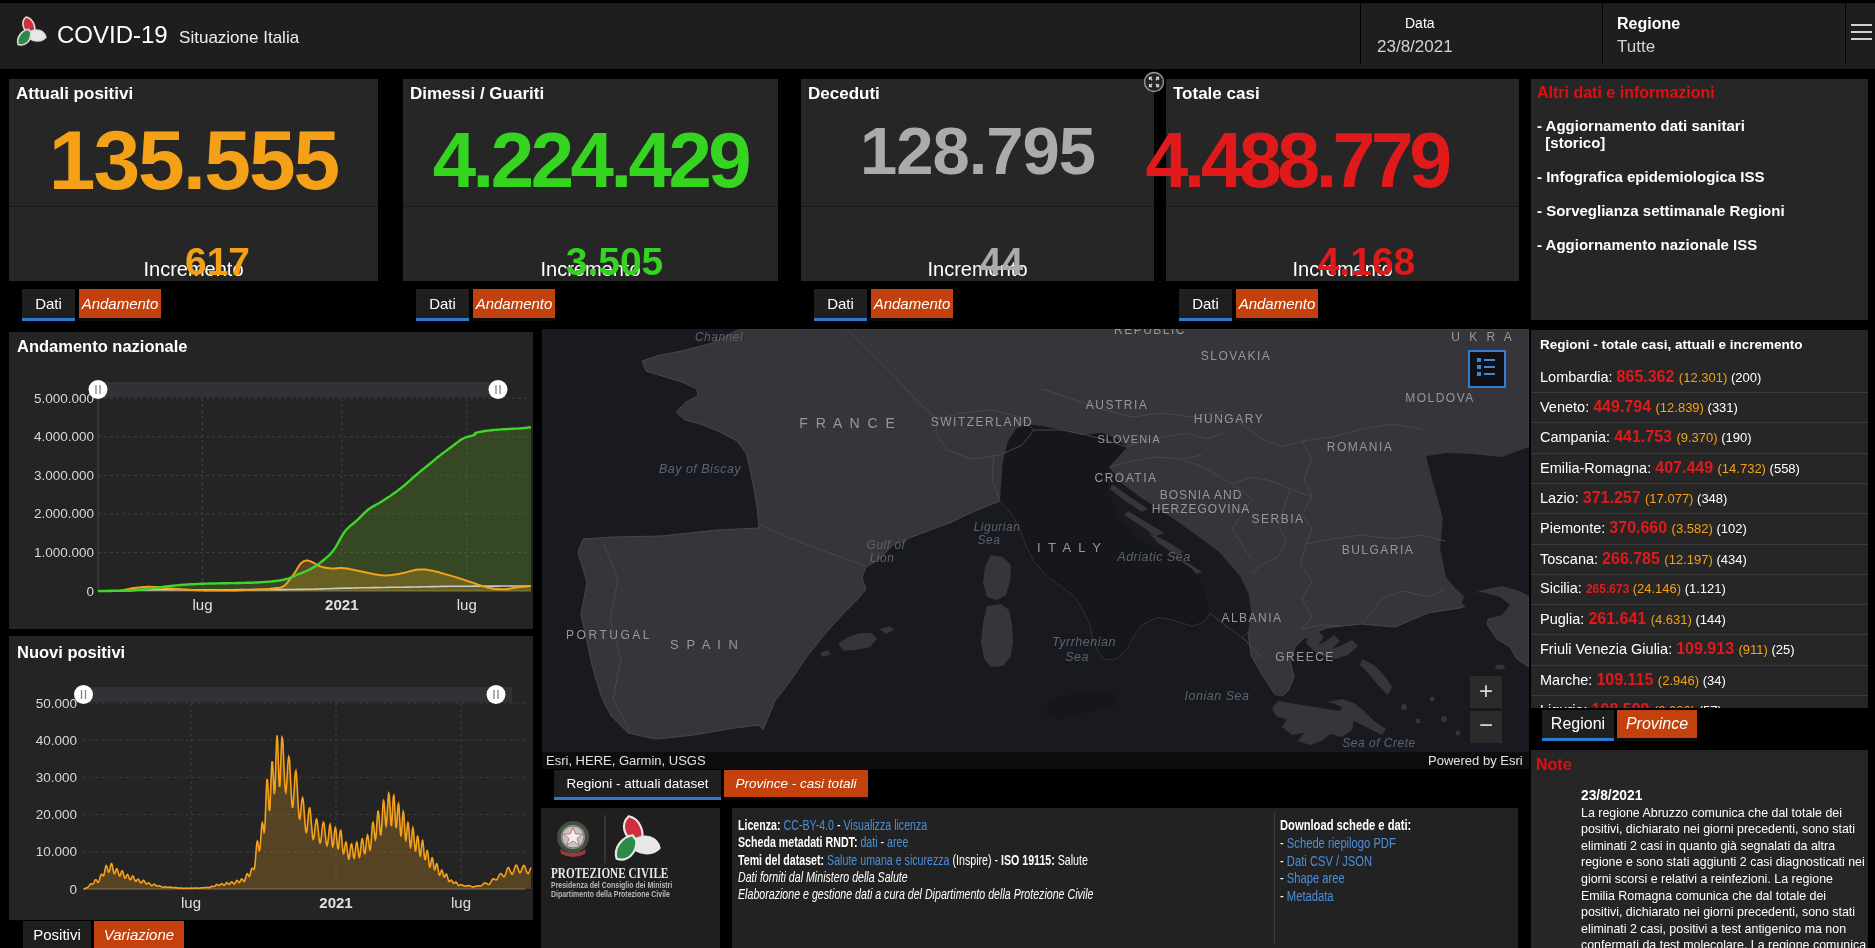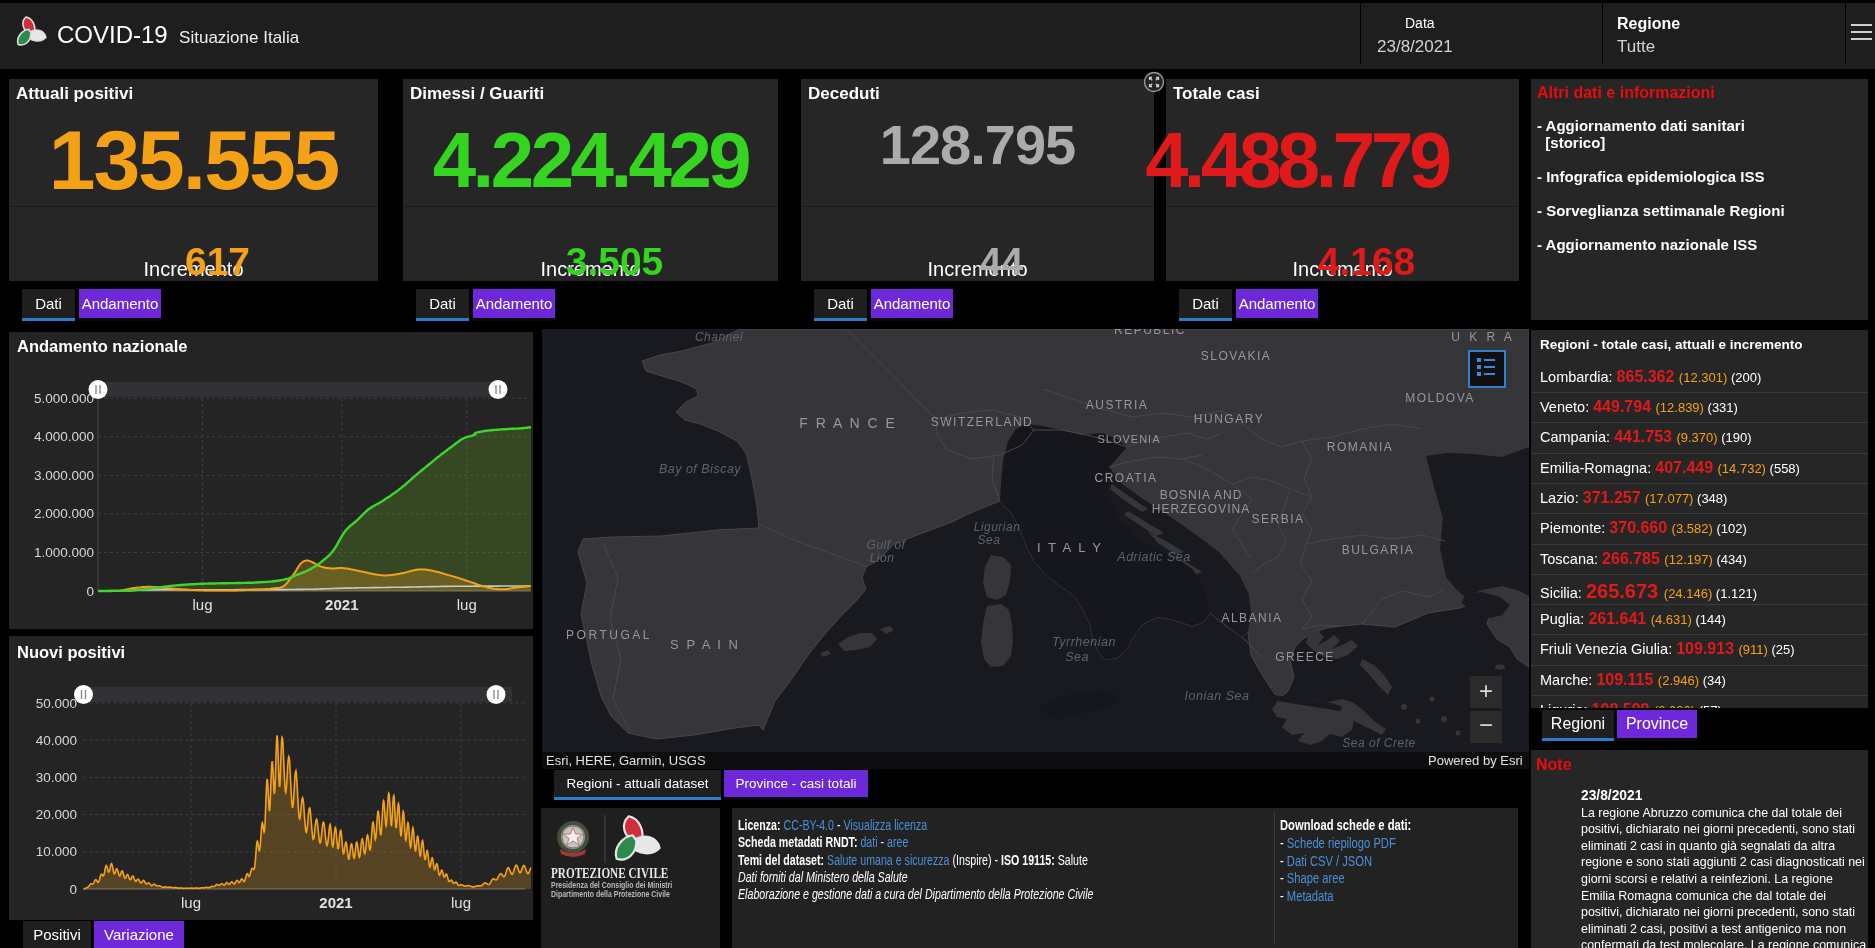--- a/index.html
+++ b/index.html
@@ -1,21 +1,21 @@
 <!DOCTYPE html>
 <html><head><meta charset="utf-8">
 <style>
 html,body{margin:0;padding:0;background:#000;}
 body{width:1875px;height:948px;position:relative;overflow:hidden;
   font-family:"Liberation Sans",sans-serif;color:#fff;}
 .abs{position:absolute;}
 .card{position:absolute;background:#262626;}
 .tab{position:absolute;font-size:15px;color:#fff;display:flex;align-items:center;justify-content:center;}
 .tab.on{background:#1f1f1f;border-bottom:3px solid #2c7ccd;}
-.tab.off{background:#6d28d9;border-bottom:3px solid #0a0a0a;}
+.tab.off{background:#c2410c;border-bottom:3px solid #0a0a0a;font-style:italic;}
 .ctitle{position:absolute;font-size:17px;font-weight:bold;color:#fff;}
 .big{position:absolute;text-align:center;font-weight:bold;letter-spacing:-1px;}
 .inc{position:absolute;text-align:center;font-size:20px;color:#fff;margin-top:43px;}
 .incv{position:absolute;text-align:center;font-size:39px;font-weight:bold;padding-left:24px;}
 .lnk{color:#4a90d9;}
 svg text{font-family:"Liberation Sans",sans-serif;}
 </style></head>
 <body>
 
 <div class="abs" style="left:0;top:0;width:1875px;height:66px;background:#1e1e1e;border-top:3px solid #000;border-bottom:2px solid #000;"></div>
@@ -52,21 +52,21 @@
 <div class="ctitle" style="left:410px;top:84px;">Dimessi / Guariti</div>
 <div class="big" style="left:403px;width:375px;top:115px;font-size:78px;letter-spacing:-3.5px;color:#35d421;">4.224.429</div>
 <div class="inc" style="left:403px;width:375px;top:215px;">Incremento</div>
 <div class="incv" style="left:403px;width:375px;top:240px;color:#35d421;">3.505</div>
 <div class="tab on" style="left:416px;top:289px;width:53px;height:29px;">Dati</div>
 <div class="tab off" style="left:473px;top:289px;width:82px;height:29px;">Andamento</div>
 
 <div class="card" style="left:801px;top:79px;width:353px;height:202px;"></div>
 <div class="abs" style="left:801px;top:206px;width:353px;height:1px;background:#191919;"></div>
 <div class="ctitle" style="left:808px;top:84px;">Deceduti</div>
-<div class="big" style="left:801px;width:353px;top:112px;font-size:56px;letter-spacing:-1px;color:#ababab;">128.795</div>
+<div class="big" style="left:801px;width:353px;top:112px;font-size:67px;letter-spacing:-1px;color:#ababab;">128.795</div>
 <div class="inc" style="left:801px;width:353px;top:215px;">Incremento</div>
 <div class="incv" style="left:801px;width:353px;top:240px;color:#ababab;">44</div>
 <div class="tab on" style="left:814px;top:289px;width:53px;height:29px;">Dati</div>
 <div class="tab off" style="left:871px;top:289px;width:82px;height:29px;">Andamento</div>
 <svg class="abs" style="left:1143px;top:71px;" width="22" height="22" viewBox="0 0 22 22">
 <circle cx="11" cy="11" r="9.5" fill="#232323" stroke="#9a9a9a" stroke-width="1.4"></circle>
 <g stroke="#cfcfcf" stroke-width="1.3" fill="none">
 <path d="M6.5,9 6.5,6.5 9,6.5 M6.8,6.8 9.2,9.2"></path>
       <path d="M13,6.5 15.5,6.5 15.5,9 M15.2,6.8 12.8,9.2"></path>
 <path d="M6.5,13 6.5,15.5 9,15.5 M6.8,15.2 9.2,12.8"></path>
@@ -277,21 +277,21 @@
     <div class="abs" style="left:9px;top:98px;font-size:14.5px;white-space:nowrap;">Campania: <span style="color:#e01a1a;font-weight:bold;font-size:16px;">441.753 </span><span style="color:#f5a118;font-size:13px;">(9.370) </span><span style="font-size:13px;">(190)</span></div>
     <div class="abs" style="left:0;top:123px;width:337px;height:1px;background:#3a3a3a;"></div>
     <div class="abs" style="left:9px;top:129px;font-size:14.5px;white-space:nowrap;">Emilia-Romagna: <span style="color:#e01a1a;font-weight:bold;font-size:16px;">407.449 </span><span style="color:#f5a118;font-size:13px;">(14.732) </span><span style="font-size:13px;">(558)</span></div>
     <div class="abs" style="left:0;top:153px;width:337px;height:1px;background:#3a3a3a;"></div>
     <div class="abs" style="left:9px;top:159px;font-size:14.5px;white-space:nowrap;">Lazio: <span style="color:#e01a1a;font-weight:bold;font-size:16px;">371.257 </span><span style="color:#f5a118;font-size:13px;">(17.077) </span><span style="font-size:13px;">(348)</span></div>
     <div class="abs" style="left:0;top:183px;width:337px;height:1px;background:#3a3a3a;"></div>
     <div class="abs" style="left:9px;top:189px;font-size:14.5px;white-space:nowrap;">Piemonte: <span style="color:#e01a1a;font-weight:bold;font-size:16px;">370.660 </span><span style="color:#f5a118;font-size:13px;">(3.582) </span><span style="font-size:13px;">(102)</span></div>
     <div class="abs" style="left:0;top:214px;width:337px;height:1px;background:#3a3a3a;"></div>
     <div class="abs" style="left:9px;top:220px;font-size:14.5px;white-space:nowrap;">Toscana: <span style="color:#e01a1a;font-weight:bold;font-size:16px;">266.785 </span><span style="color:#f5a118;font-size:13px;">(12.197) </span><span style="font-size:13px;">(434)</span></div>
     <div class="abs" style="left:0;top:244px;width:337px;height:1px;background:#3a3a3a;"></div>
-    <div class="abs" style="left:9px;top:250px;font-size:14.5px;white-space:nowrap;">Sicilia: <span style="color:#e01a1a;font-weight:bold;font-size:20px;">265.673 </span><span style="color:#f5a118;font-size:13px;">(24.146) </span><span style="font-size:13px;">(1.121)</span></div>
+    <div class="abs" style="left:9px;top:250px;font-size:14.5px;white-space:nowrap;">Sicilia: <span style="color:#e01a1a;font-weight:bold;font-size:12px;">265.673 </span><span style="color:#f5a118;font-size:13px;">(24.146) </span><span style="font-size:13px;">(1.121)</span></div>
     <div class="abs" style="left:0;top:274px;width:337px;height:1px;background:#3a3a3a;"></div>
     <div class="abs" style="left:9px;top:280px;font-size:14.5px;white-space:nowrap;">Puglia: <span style="color:#e01a1a;font-weight:bold;font-size:16px;">261.641 </span><span style="color:#f5a118;font-size:13px;">(4.631) </span><span style="font-size:13px;">(144)</span></div>
     <div class="abs" style="left:0;top:304px;width:337px;height:1px;background:#3a3a3a;"></div>
     <div class="abs" style="left:9px;top:310px;font-size:14.5px;white-space:nowrap;">Friuli Venezia Giulia: <span style="color:#e01a1a;font-weight:bold;font-size:16px;">109.913 </span><span style="color:#f5a118;font-size:13px;">(911) </span><span style="font-size:13px;">(25)</span></div>
     <div class="abs" style="left:0;top:335px;width:337px;height:1px;background:#3a3a3a;"></div>
     <div class="abs" style="left:9px;top:341px;font-size:14.5px;white-space:nowrap;">Marche: <span style="color:#e01a1a;font-weight:bold;font-size:16px;">109.115 </span><span style="color:#f5a118;font-size:13px;">(2.946) </span><span style="font-size:13px;">(34)</span></div>
     <div class="abs" style="left:0;top:365px;width:337px;height:1px;background:#3a3a3a;"></div>
     <div class="abs" style="left:9px;top:371px;font-size:14.5px;white-space:nowrap;">Liguria: <span style="color:#e01a1a;font-weight:bold;font-size:16px;">108.599 </span><span style="color:#f5a118;font-size:13px;">(2.026) </span><span style="font-size:13px;">(57)</span></div>
 </div>
 <div class="tab on" style="left:1542px;top:710px;width:72px;height:28px;font-size:16px;">Regioni</div>

